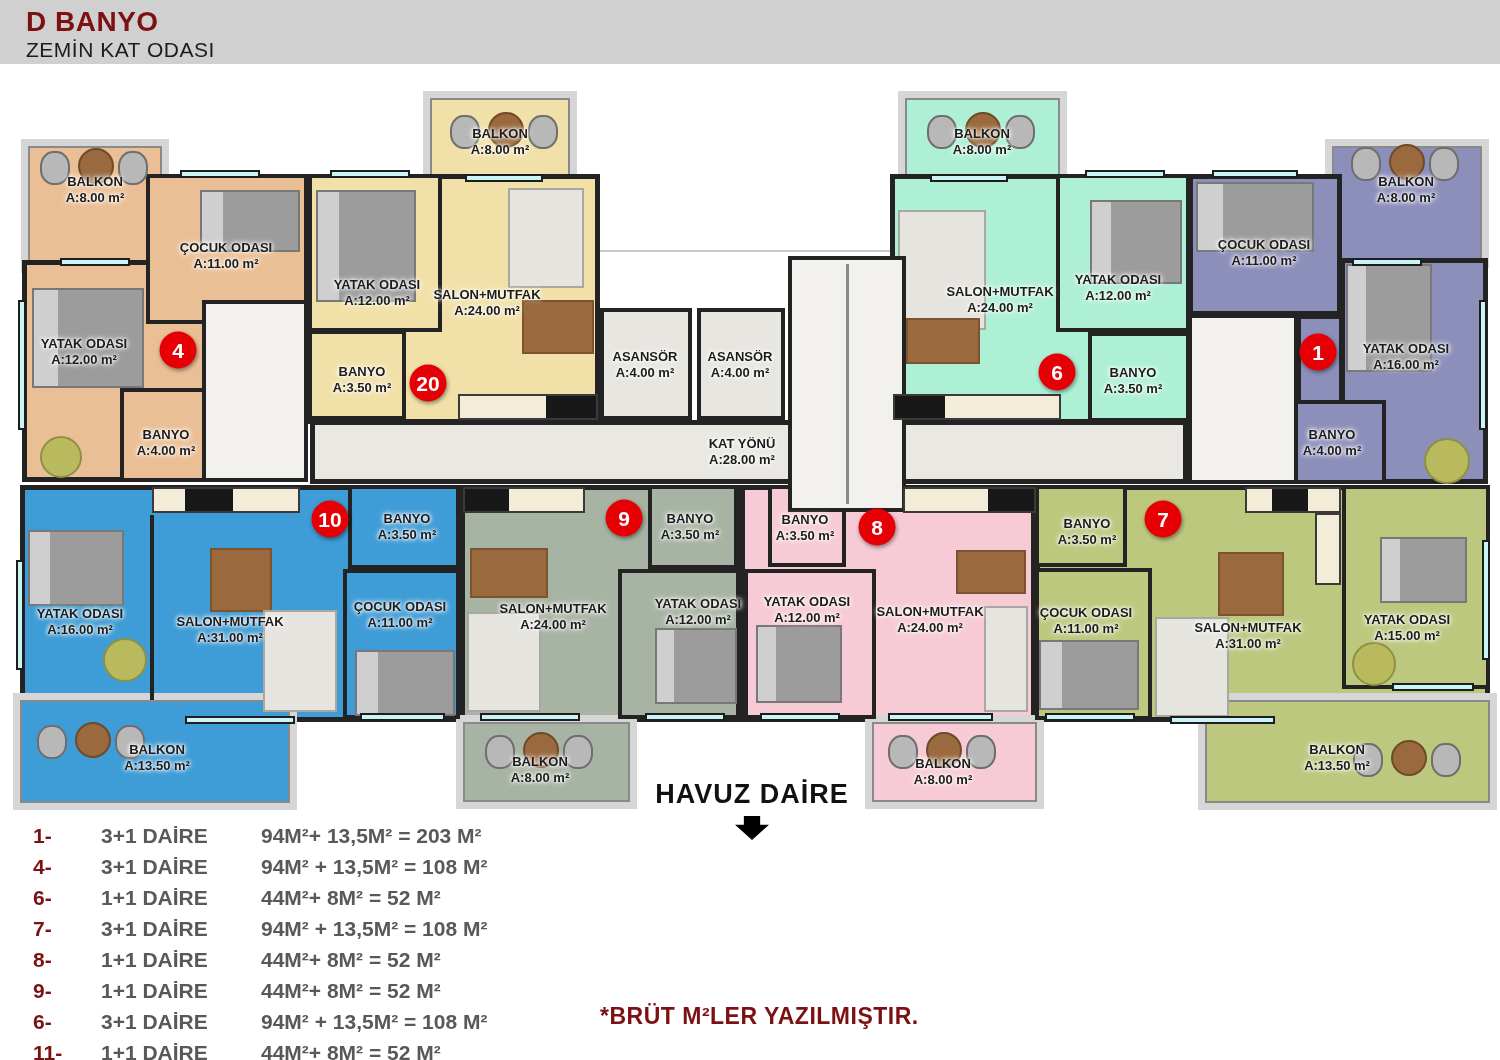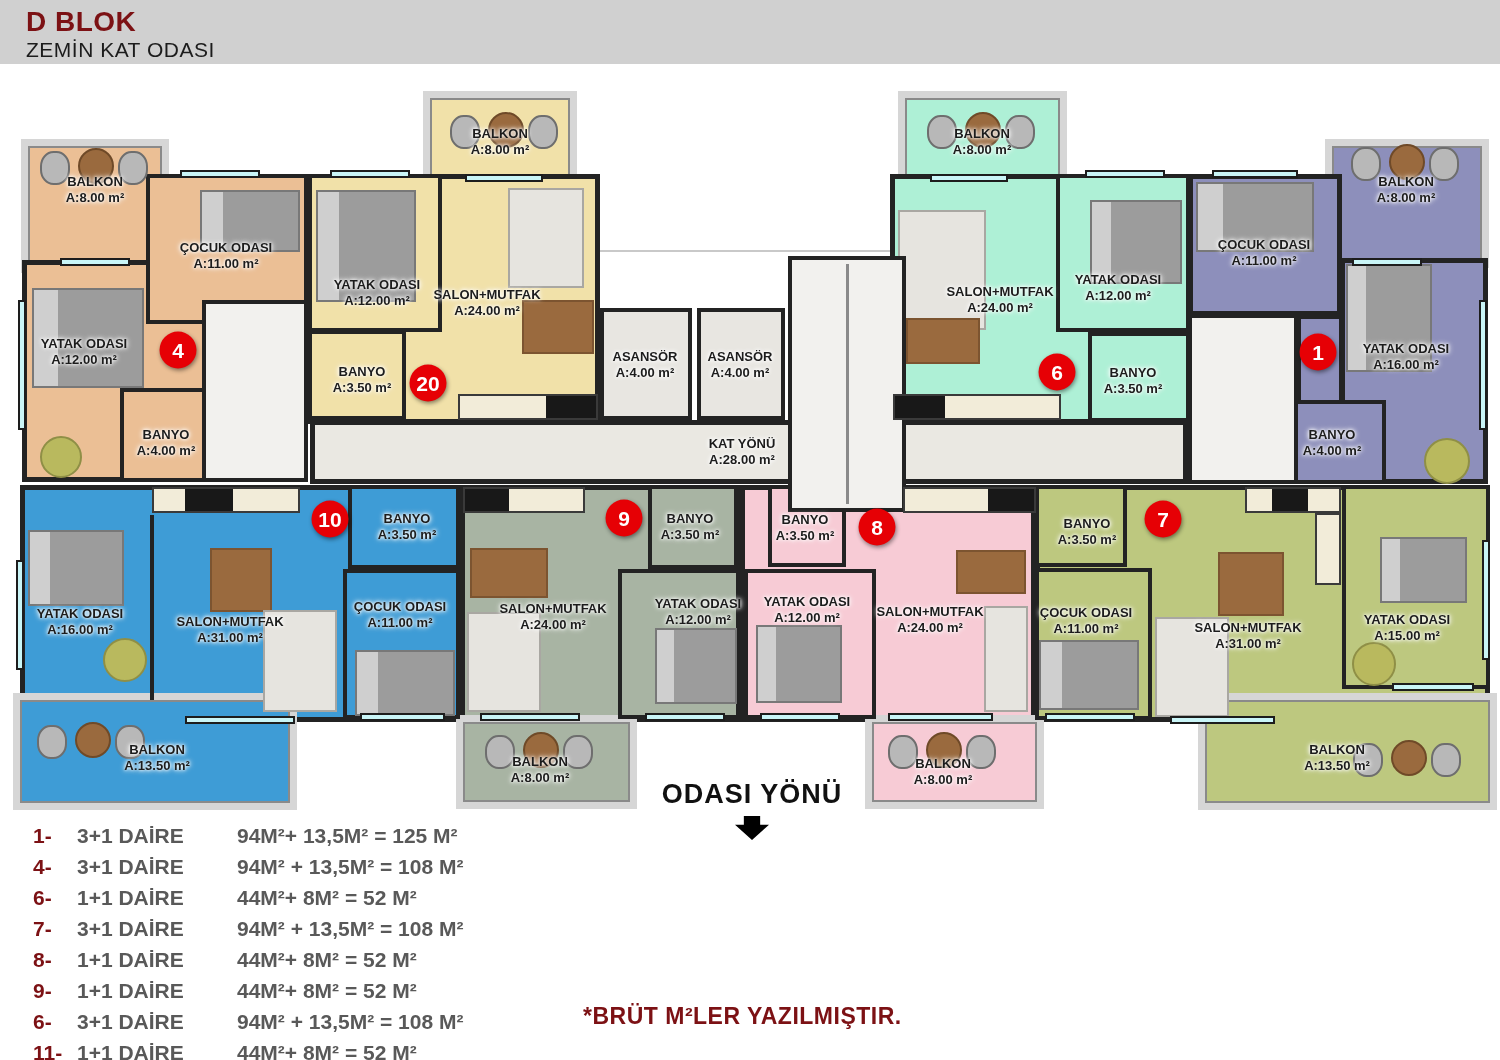--- a/index.html
+++ b/index.html
@@ -34,35 +34,35 @@
     text-shadow:0 0 3px #fff,0 0 5px #fff,0 0 6px rgba(255,255,255,.8);}
   .badge{position:absolute;z-index:40;transform:translate(-50%,-50%);width:37px;height:37px;border-radius:50%;
     background:#e60005;color:#fff;font-weight:bold;font-size:21px;display:flex;align-items:center;justify-content:center;
     box-shadow:1px 2px 4px rgba(0,0,0,.45);}
   #pool-label{position:absolute;left:752px;top:779px;transform:translateX(-50%);font-size:27px;font-weight:600;color:#111;letter-spacing:1px;z-index:50;}
   #pool-arrow{position:absolute;left:735px;top:816px;width:34px;height:24px;background:#000;z-index:50;
     clip-path:polygon(26% 0,74% 0,74% 36%,100% 36%,50% 100%,0 36%,26% 36%);}
   #legend{position:absolute;left:33px;top:820px;z-index:50;}
   .lrow{height:31px;display:flex;align-items:center;font-weight:bold;font-size:21px;}
   .lnum{width:44px;text-align:left;color:#7c1114;}
-  .ltype{width:160px;color:#595959;}
+  .ltype{width:160px;color:#595959;margin-left:24px;}
   .lcalc{color:#595959;}
-  #note{position:absolute;left:583px;top:1003px;font-size:23px;font-weight:bold;color:#7c1114;letter-spacing:.5px;z-index:50;}
+  #note{position:absolute;left:600px;top:1003px;font-size:23px;font-weight:bold;color:#7c1114;letter-spacing:.5px;z-index:50;}
   
   .c-or{background:#ebbf95;} .c-ye{background:#f1e1a9;} .c-te{background:#aef0d6;} .c-pu{background:#8d8fbb;}
   .c-bl{background:#3e9cd6;} .c-sa{background:#a8b4a3;} .c-pi{background:#f7cbd5;} .c-ol{background:#bdc87f;}
   .c-core{background:#e8e6e1;} .c-hall{background:#eae8e2;} .c-stw{background:#f2f1ee;}
 </style>
 </head>
 <body>
 
 <div id="stage">
 
   <div id="topbar">
-    <div class="title">D BLOK</div>
+    <div class="title">D BANYO</div>
     <div class="subtitle">ZEMİN KAT ODASI</div>
   </div>
 
   <div class="balcony c-or" style="left:28px;top:146px;width:134px;height:120px"></div>
   <div class="balcony c-ye" style="left:430px;top:98px;width:140px;height:80px"></div>
   <div class="balcony c-te" style="left:905px;top:98px;width:155px;height:80px"></div>
   <div class="balcony c-pu" style="left:1332px;top:146px;width:150px;height:115px"></div>
   <div class="grayline" style="left:600px;top:250px;width:290px;height:2px"></div>
 
   <div class="body c-or" style="left:22px;top:260px;width:286px;height:222px"></div>
@@ -261,28 +261,28 @@
 
   <div class="badge" style="left:178px;top:350px">4</div>
   <div class="badge" style="left:428px;top:383px">20</div>
   <div class="badge" style="left:1057px;top:372px">6</div>
   <div class="badge" style="left:1318px;top:352px">1</div>
   <div class="badge" style="left:330px;top:519px">10</div>
   <div class="badge" style="left:624px;top:518px">9</div>
   <div class="badge" style="left:877px;top:527px">8</div>
   <div class="badge" style="left:1163px;top:519px">7</div>
 
-  <div id="pool-label">ODASI YÖNÜ</div>
+  <div id="pool-label">HAVUZ DAİRE</div>
   <div id="pool-arrow"></div>
 
   <div id="legend">
     <div class="lrow">
         <span class="lnum">1-</span>
         <span class="ltype">3+1 DAİRE</span>
-        <span class="lcalc">94M²+ 13,5M² = 125 M²</span>
+        <span class="lcalc">94M²+ 13,5M² = 203 M²</span>
       </div>
     <div class="lrow">
         <span class="lnum">4-</span>
         <span class="ltype">3+1 DAİRE</span>
         <span class="lcalc">94M² + 13,5M² = 108 M²</span>
       </div>
     <div class="lrow">
         <span class="lnum">6-</span>
         <span class="ltype">1+1 DAİRE</span>
         <span class="lcalc">44M²+ 8M² = 52 M²</span>

